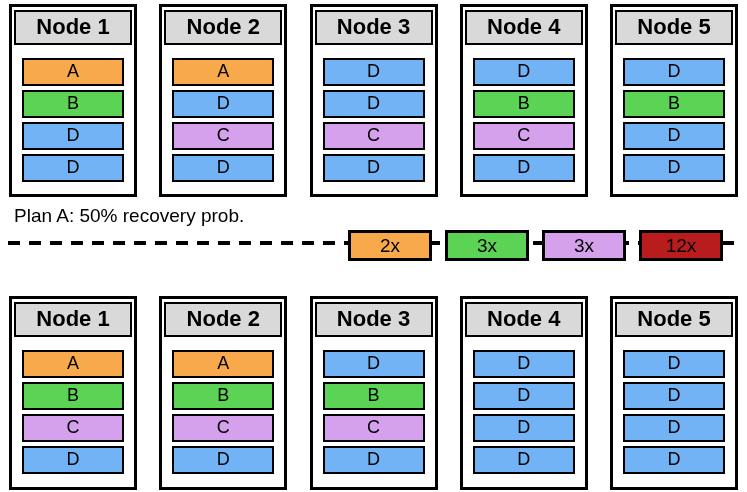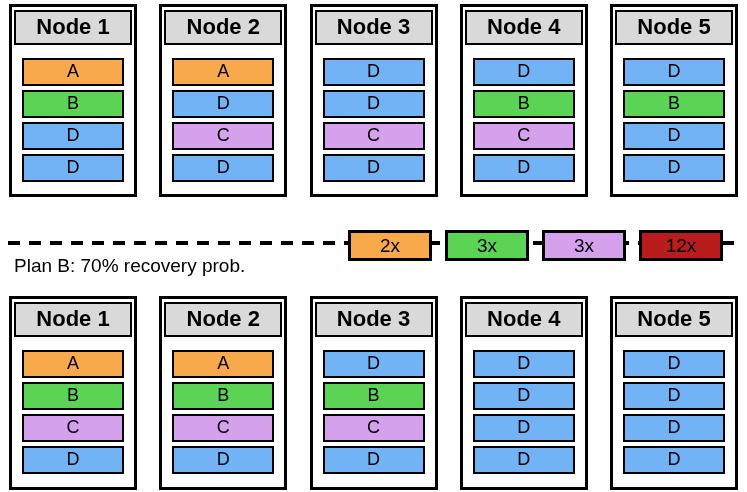--- a/index.html
+++ b/index.html
@@ -139,22 +139,22 @@
         <div class="node-header" style="background: rgb(217, 217, 217);">Node 5</div>
         <div class="node-body">
           <div class="block" style="background: rgb(113, 179, 245);">D</div>
           <div class="block" style="background: rgb(91, 211, 85);">B</div>
           <div class="block" style="background: rgb(113, 179, 245);">D</div>
           <div class="block" style="background: rgb(113, 179, 245);">D</div>
         </div>
       </div>
     </div>
 
+  <div class="plan-label a">Plan A: 50% recovery prob.</div>
   <div class="dashed-divider"></div>
-  <div class="plan-label b">Plan B: 70% recovery prob.</div>
   <div class="legend" id="legend">
       <div class="legend-box" style="background: rgb(248, 169, 76);">2x</div>
       <div class="legend-box" style="background: rgb(91, 211, 85);">3x</div>
       <div class="legend-box" style="background: rgb(213, 160, 236);">3x</div>
       <div class="legend-box" style="background: #b91c1c;">12x</div>
     </div>
 
   <div class="node-row bottom" id="plan-b-row">
       <div class="node">
         <div class="node-header" style="background: rgb(217, 217, 217);">Node 1</div>

